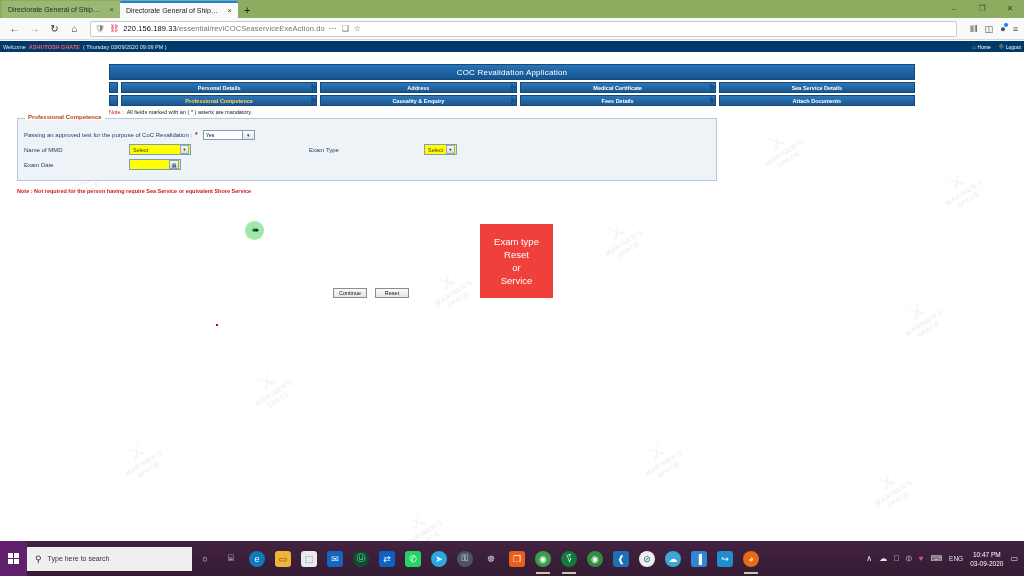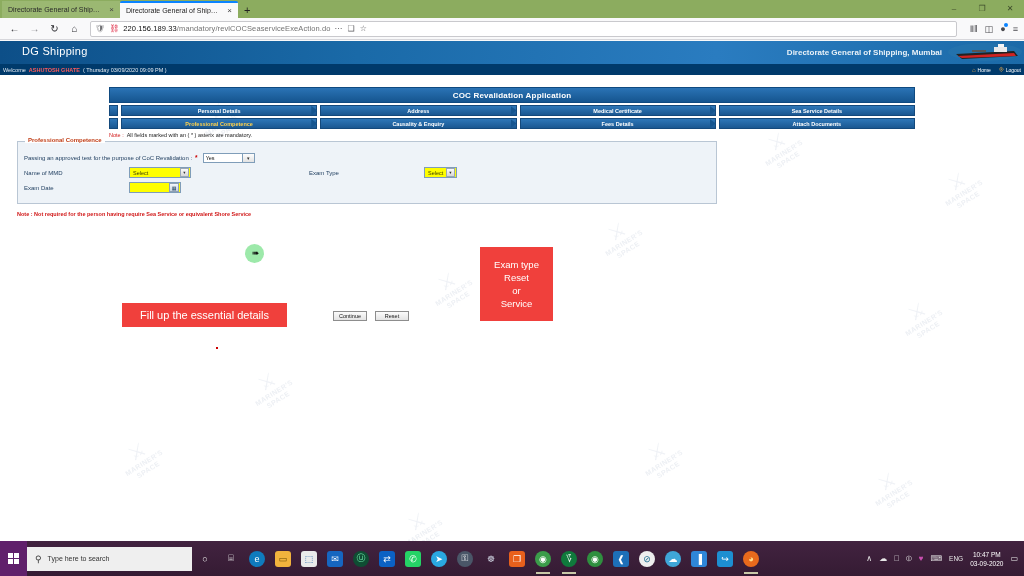--- a/index.html
+++ b/index.html
@@ -71,21 +71,21 @@
   .welcome .wlinks { position:absolute; right:3px; display:flex; gap:8px; align-items:center; }
   .welcome .wlinks a { font-size:5px; color:#ffffff; text-decoration:none; display:flex; align-items:center; gap:2px; }
   .welcome .wlinks .ic { color:#ffb347; font-size:6px; }
 
   .content { position:relative; padding:12px 0 0 0; }
 
   .titlebar { margin:0 auto; width:806px; height:16px; background:#1a5f9e;
               background:linear-gradient(180deg,#2a73b5 0%,#15558f 100%);
               border:1px solid #0f4a80;
               display:flex; align-items:center; justify-content:center; }
-  .titlebar span { font-size:8px; font-weight:bold; color:#ffffff; letter-spacing:0.2px; }
+  .titlebar span { font-size:8px; font-weight:normal; color:#ffffff; letter-spacing:0.2px; }
 
   .tabrows { margin:2px auto 0 auto; width:806px; }
   .tabrow { display:flex; gap:3px; margin-bottom:2px; height:11px; }
   .tcell { flex:1; position:relative; background:#1f5f9c;
            background:linear-gradient(180deg,#2e77b8 0%,#1a5791 100%);
            border:1px solid #14497c; display:flex; align-items:center; justify-content:center; }
   .tcell span { font-size:5.5px; font-weight:bold; color:#ffffff; }
   .tcell.sel span { color:#ffd24d; }
   .tcell .arr { position:absolute; right:-1px; top:0; width:6px; height:100%;
                 background:#15558f; clip-path:polygon(0 0,100% 50%,0 100%); }
@@ -193,21 +193,21 @@
     </div>
 
     <div class="navbar">
       <div class="navbtn on">←</div>
       <div class="navbtn">→</div>
       <div class="navbtn on">↻</div>
       <div class="navbtn on">⌂</div>
       <div class="urlbar">
         <span class="shield">🛡</span>
         <span class="lockbroken">⛓</span>
-        <span class="url"><span>220.156.189.33</span><span class="dim">/mandatory/revlCOCSeaserviceExeAction.do</span></span>
+        <span class="url"><span>220.156.189.33</span><span class="dim">/essential/revlCOCSeaserviceExeAction.do</span></span>
         <span class="urlright">
           <span>⋯</span>
           <span>❑</span>
           <span>☆</span>
         </span>
       </div>
       <div class="toolright">
         <span>Ⅱ‖</span>
         <span>◫</span>
         <span>●<i class="badge-dot"></i></span>
@@ -259,32 +259,20 @@
         </div>
       <div class="wm" style="left:400px;top:470px;">
           <div class="wmark">⚔</div>
           <div class="wtxt">MARINER'S<br>SPACE</div>
         </div>
       <div class="wm" style="left:940px;top:130px;">
           <div class="wmark">⚔</div>
           <div class="wtxt">MARINER'S<br>SPACE</div>
         </div>
 
-      <div class="dg-header">
-        <div class="lbl">DG Shipping</div>
-        <div class="org">Directorate General of Shipping, Mumbai</div>
-        <svg class="ship" viewBox="0 0 74 20">
-          <ellipse cx="37" cy="9" rx="37" ry="9" fill="#2b78ae" opacity="0.45"></ellipse>
-          <path d="M8 11 L66 8 L70 13 L14 16 Z" fill="#222"></path>
-          <path d="M10 13 L66 10 L68 13 L14 15 Z" fill="#cf2323"></path>
-          <rect x="46" y="4" width="13" height="5" fill="#e9e9e9"></rect>
-          <rect x="50" y="1" width="6" height="3" fill="#f4f4f4"></rect>
-          <rect x="24" y="7" width="14" height="2" fill="#555"></rect>
-        </svg>
-      </div>
 
       <div class="welcome">
         <span class="w1">Welcome</span>
         <span class="w2">ASHUTOSH GHATE</span>
         <span class="w3">( Thursday 03/09/2020 09:09 PM )</span>
         <span class="wlinks">
           <a href="#">
               <span class="ic">⌂</span>
               <span>Home</span>
             </a>
@@ -379,23 +367,20 @@
           </div>
 
         </div>
 
         <div class="note2">Note : Not required for the person having require Sea Service or equivalent Shore Service</div>
 
         <div class="cursor" style="left:245px;top:169px;">
           <span class="ptr">➠</span>
         </div>
 
-        <div class="callout a">
-          <span>Fill up the essential details</span>
-        </div>
 
         <div class="callout b">
           <div>
             <div>Exam type</div>
             <div>Reset</div>
             <div>or</div>
             <div>Service</div>
           </div>
         </div>
 

